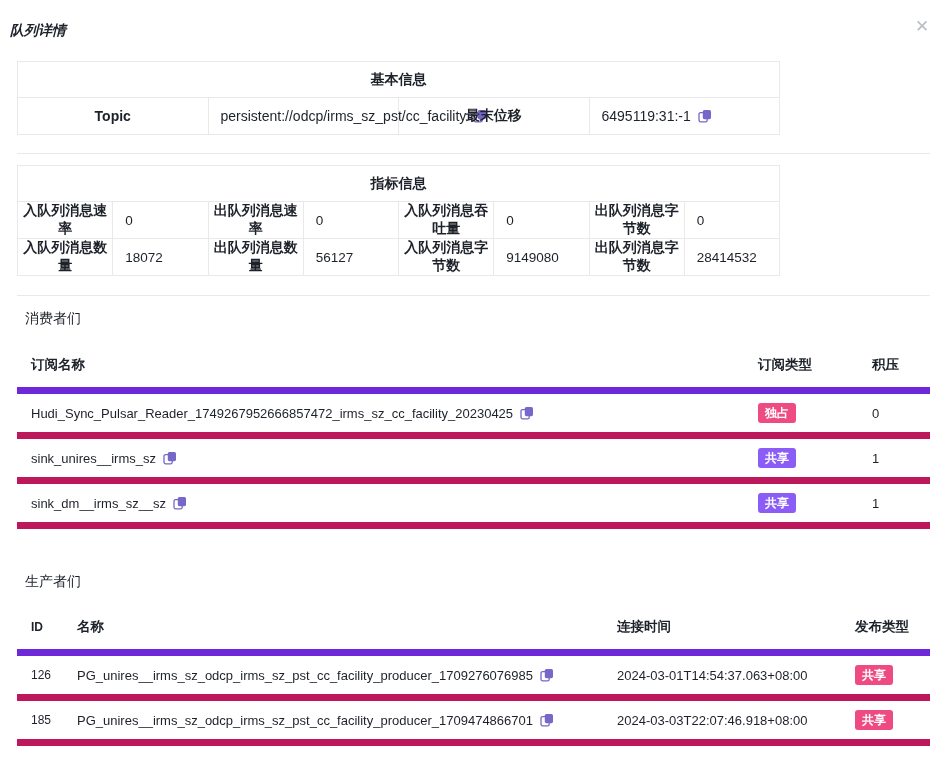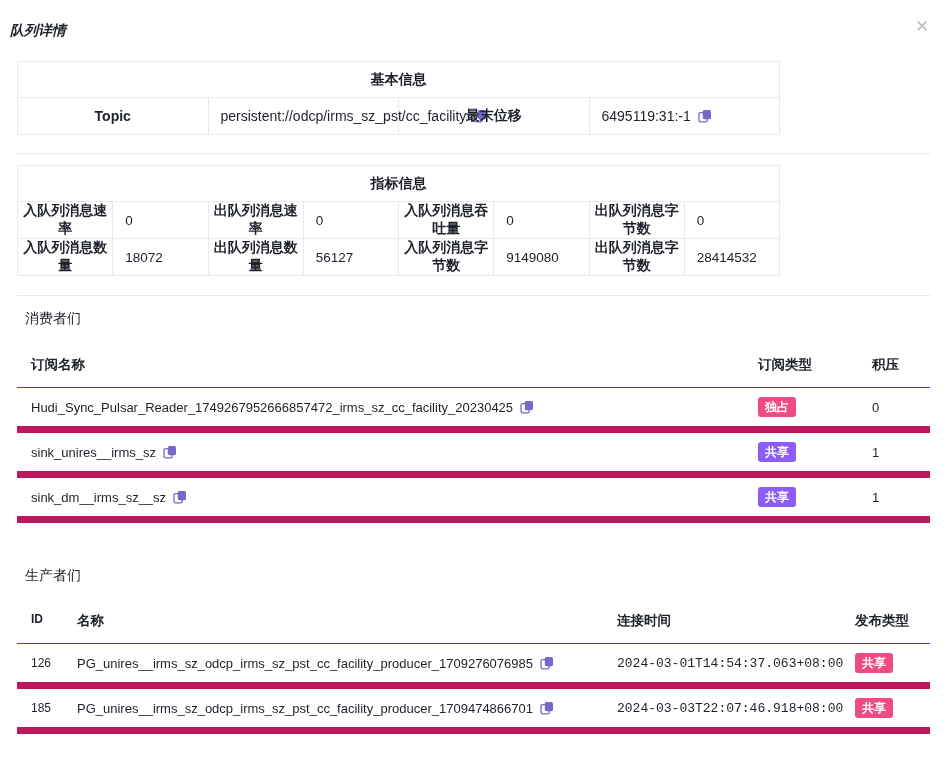--- a/index.html
+++ b/index.html
@@ -23,34 +23,34 @@
 
   .divider { height:1px; background:#e9e9eb; margin:0 17px; }
   .divider.after-basic { margin-top:18px; }
   .divider.after-metrics { margin-top:19px; }
 
   .section-heading { font-size:14px; color:#1d2129; margin-left:25px; }
   .consumers-heading { margin-top:14px; }
   .producers-heading { margin-top:44px; }
 
   .list-table { margin:0 17px; }
-  .list-header { display:flex; align-items:flex-start; padding:15px 0 13px 14px;
-    border-bottom:1px solid #6d28d9; font-size:13.5px; font-weight:bold; color:#1d2129; }
+  .list-header { display:flex; align-items:center; padding:15px 0 13px 14px;
+    border-bottom:7px solid #6d28d9; font-size:13.5px; font-weight:bold; color:#1d2129; }
   .list-row { display:flex; align-items:center; min-height:45px; padding-left:14px;
     border-bottom:7px solid #be185d; font-size:13px; color:#1d2129; }
   .consumers-table { margin-top:13px; }
   .producers-table { margin-top:12px; }
 
   .c-name { flex:1; display:flex; align-items:center; padding-right:10px; }
   .c-type { width:114px; }
   .c-backlog { width:58px; }
 
   .p-id { width:46px; font-size:12px; }
   .p-name { flex:1; display:flex; align-items:center; padding-right:10px; }
-  .p-time { width:238px;font-family:Liberation Mono, monospace; }
+  .p-time { width:238px; }
   .p-type { width:75px; }
 
   .badge { display:inline-block; padding:4px 7px; border-radius:3px; color:#ffffff;
     font-size:12px; line-height:1;font-weight:bold; }
 
   .copy-btn { display:inline-flex; align-items:center; margin-left:7px; cursor:pointer;
     flex:0 0 auto; }
   .copy-btn svg { display:block; }
 
   .with-copy { display:inline-flex; align-items:center; }

